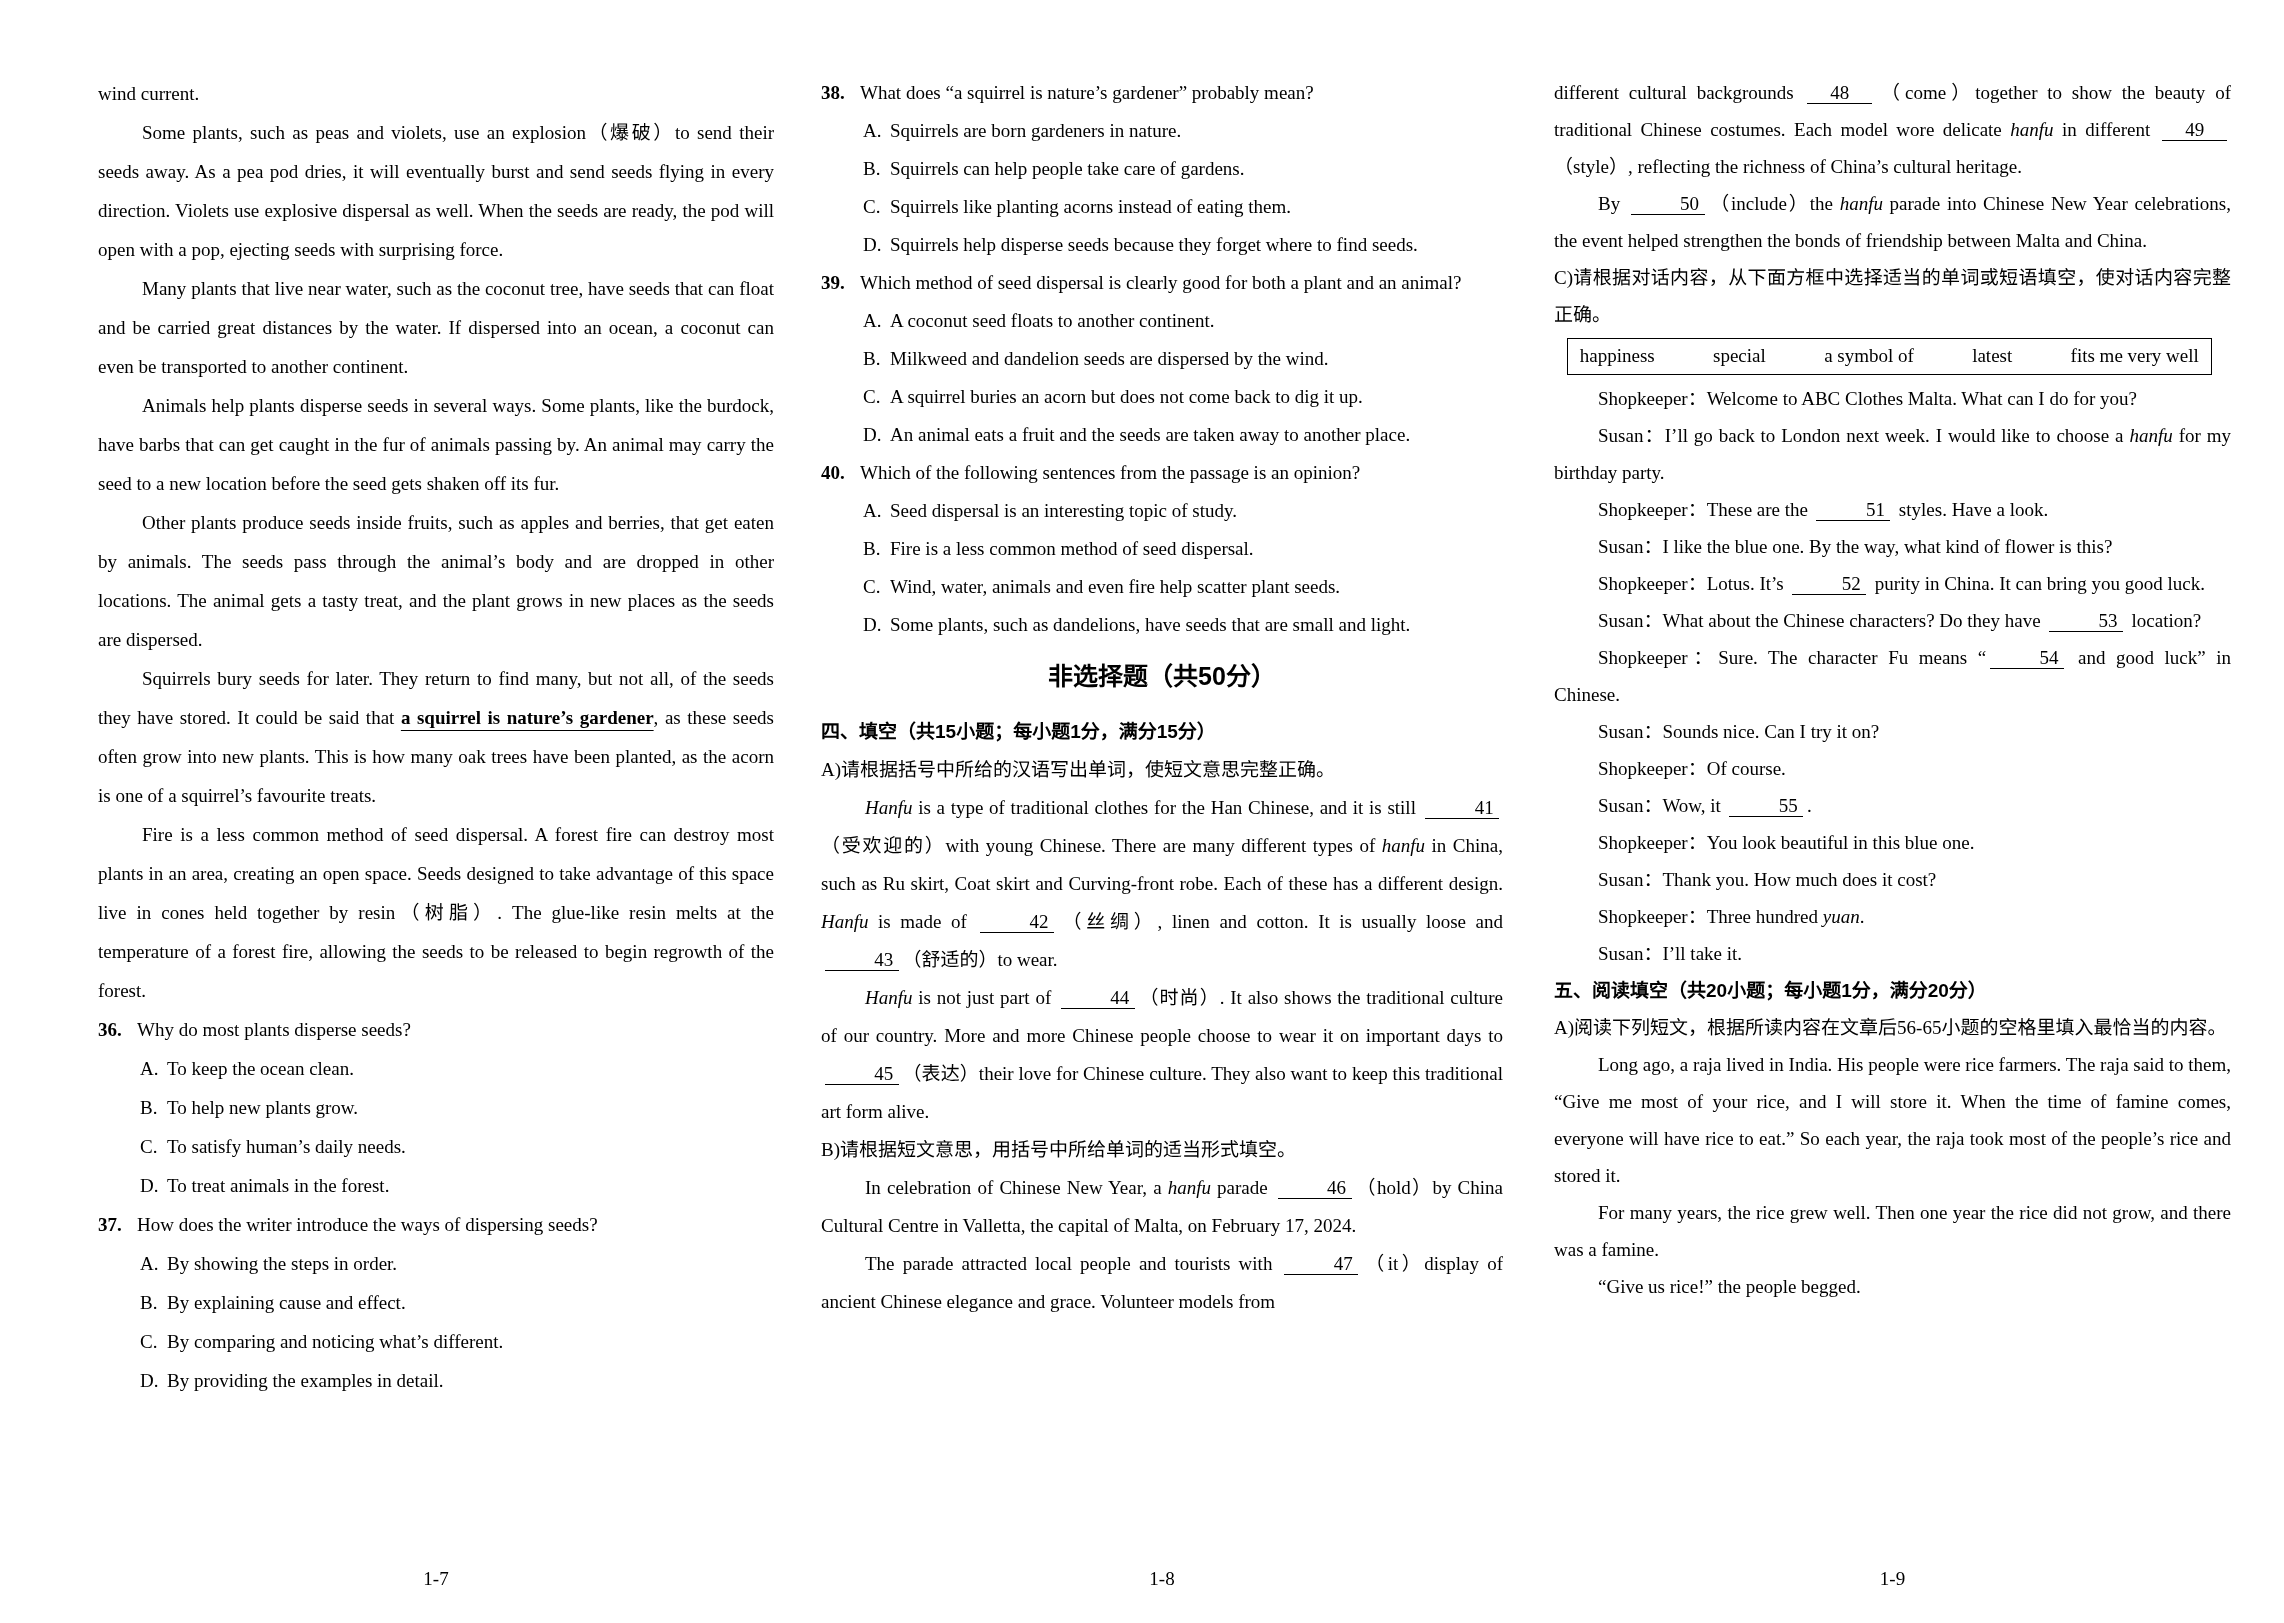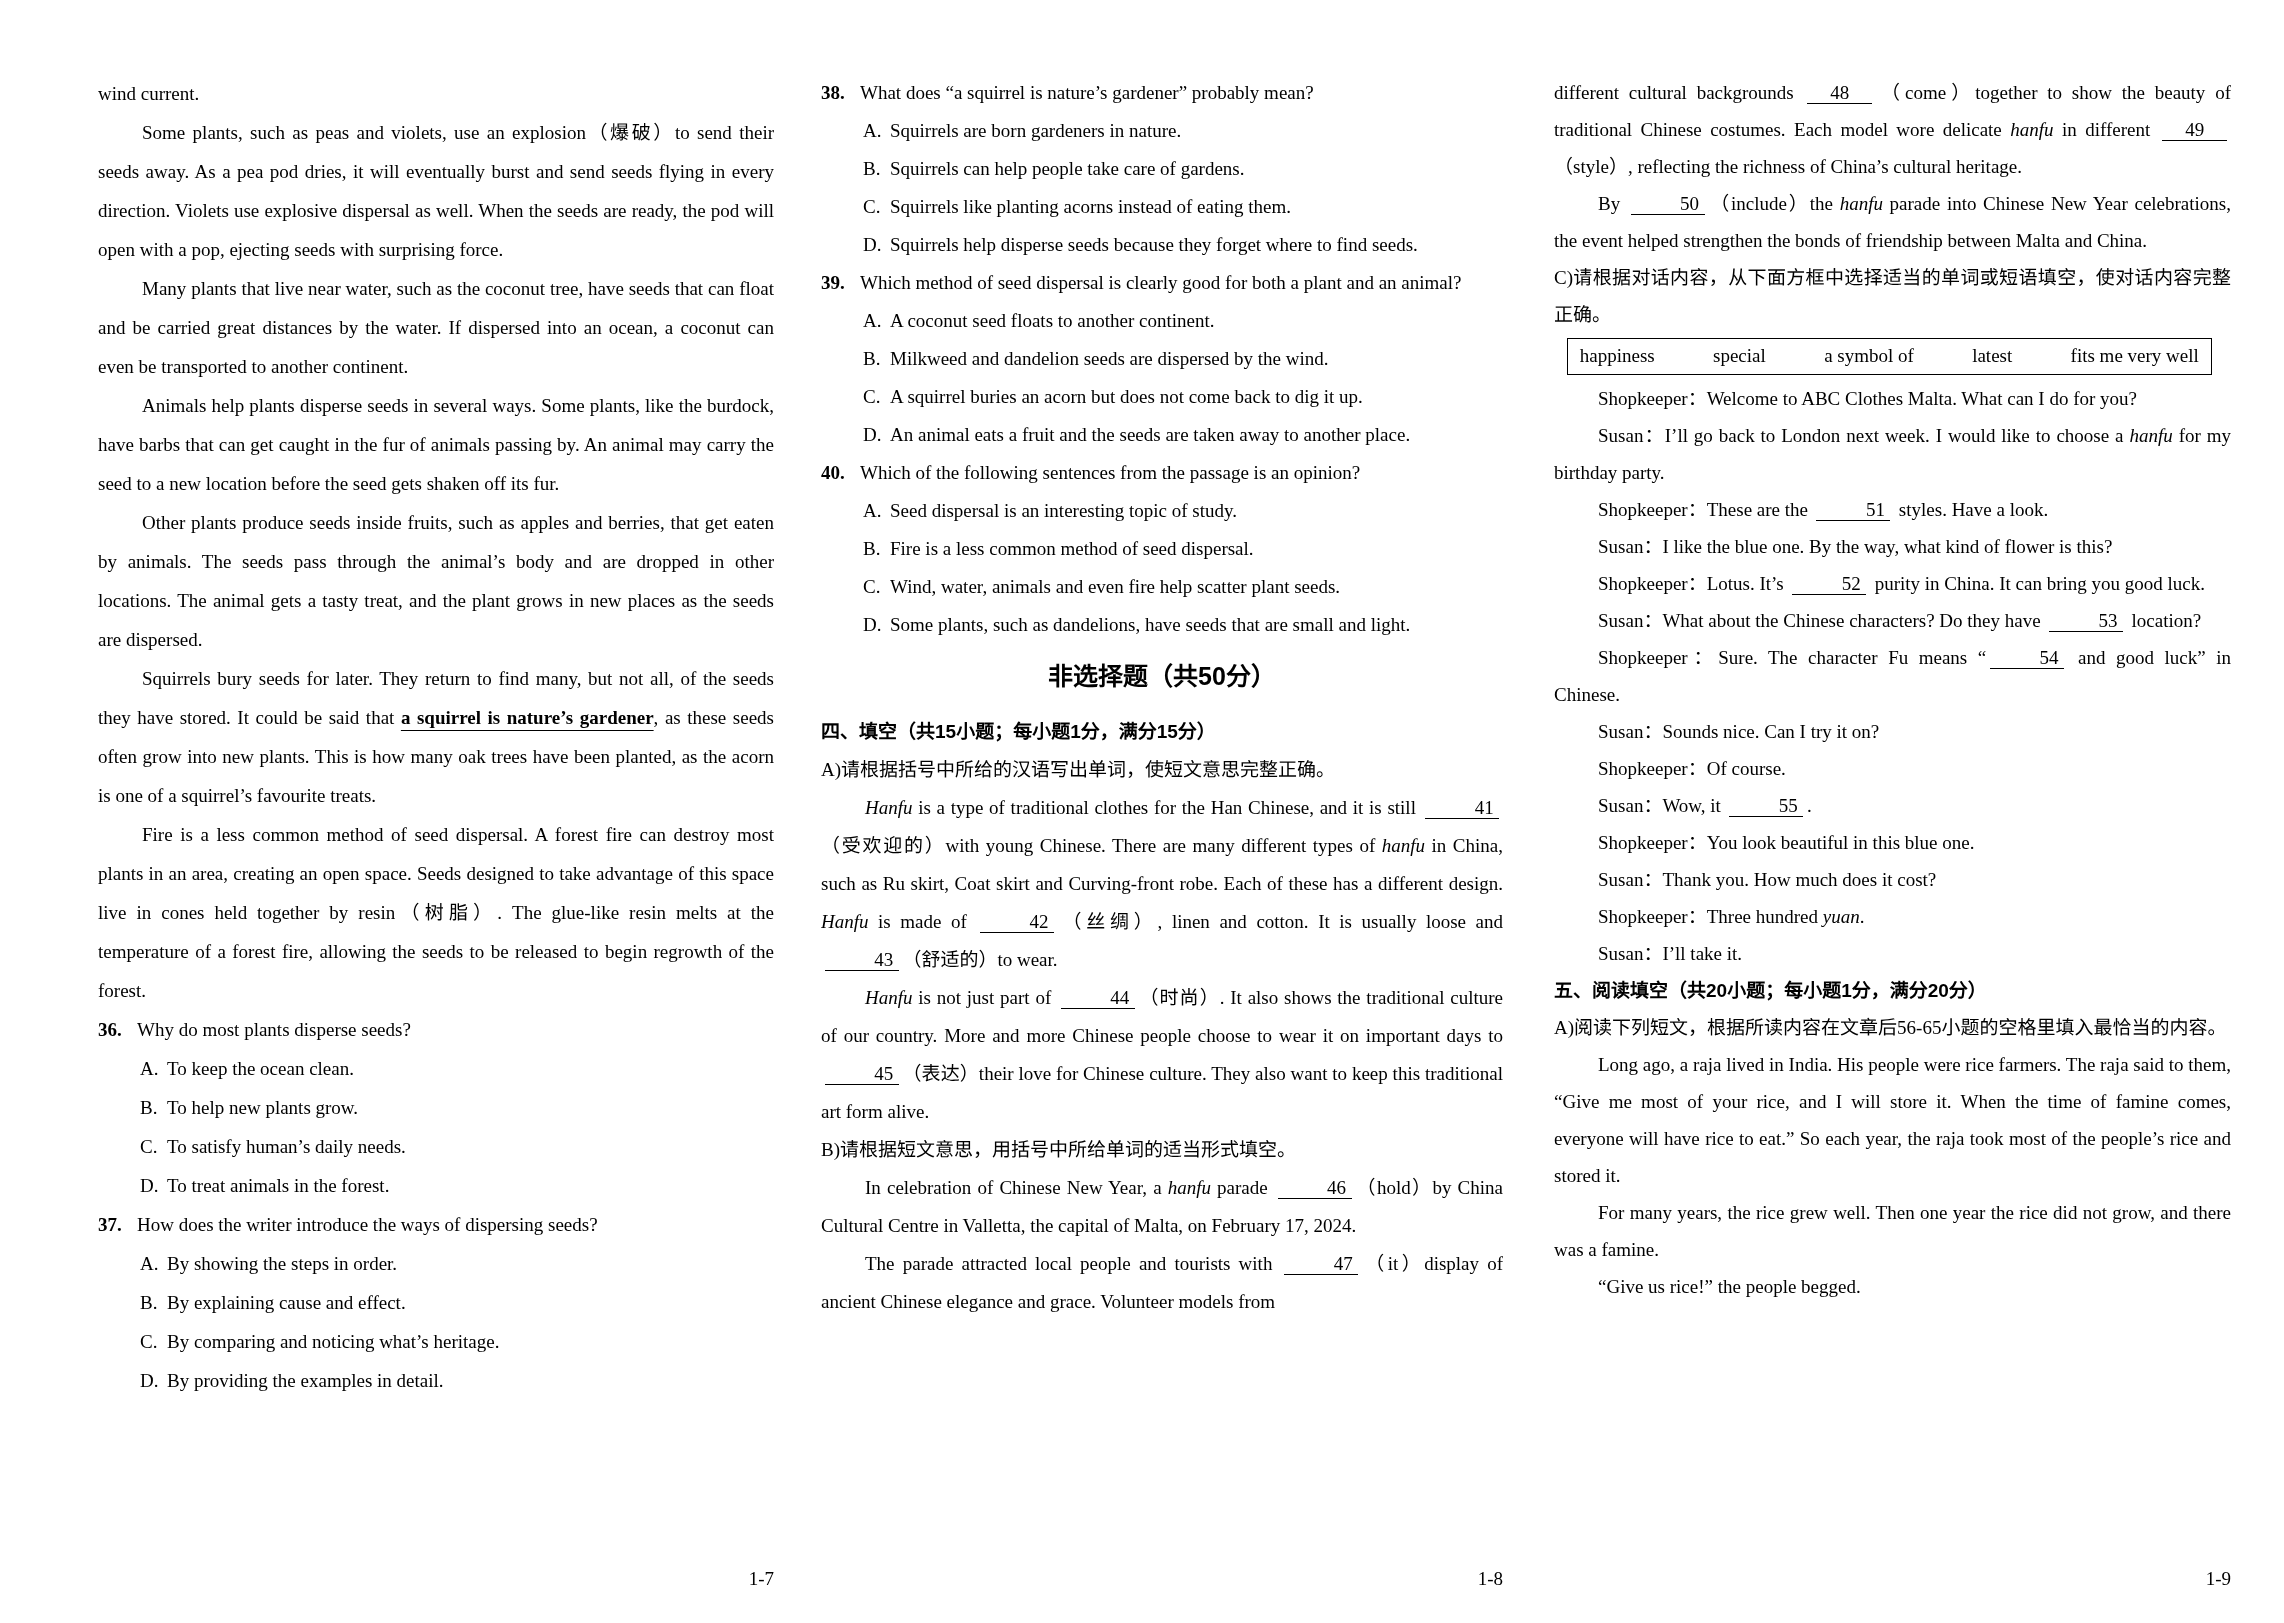--- a/index.html
+++ b/index.html
@@ -31,21 +31,21 @@
   .big-title{
     text-align:center;font-family:"Liberation Sans","DejaVu Sans",sans-serif;
     font-weight:bold;font-size:25px;line-height:41px;margin:12.8px 0 18px;text-indent:0;
   }
   .bank{
     box-sizing:border-box;width:645px;margin:4.6px 0 4.6px 12.8px;border:1.4px solid #000;
     display:flex;justify-content:space-between;align-items:center;
     padding:3.7px 12px;line-height:28px;
   }
   .bank span{white-space:nowrap;}
-  .pagenum{position:absolute;top:1565px;text-align:right;font-size:19px;line-height:27px;}
+  .pagenum{position:absolute;top:1565px;text-align:center;font-size:19px;line-height:27px;}
   #pn1{left:98px;width:676px;}
   #pn2{left:821px;width:682px;}
   #pn3{left:1554px;width:677px;}
   i{font-style:italic;}
 </style>
 </head>
 <body>
 
 <div class="col" id="col1">
   <p class="noind">wind current.</p>
@@ -58,21 +58,21 @@
 
   <p class="q"><span class="qnum">36.</span><span>Why do most plants disperse seeds?</span></p>
   <p class="opt"><span class="letter">A.</span><span>To keep the ocean clean.</span></p>
   <p class="opt"><span class="letter">B.</span><span>To help new plants grow.</span></p>
   <p class="opt"><span class="letter">C.</span><span>To satisfy human’s daily needs.</span></p>
   <p class="opt"><span class="letter">D.</span><span>To treat animals in the forest.</span></p>
 
   <p class="q"><span class="qnum">37.</span><span>How does the writer introduce the ways of dispersing seeds?</span></p>
   <p class="opt"><span class="letter">A.</span><span>By showing the steps in order.</span></p>
   <p class="opt"><span class="letter">B.</span><span>By explaining cause and effect.</span></p>
-  <p class="opt"><span class="letter">C.</span><span>By comparing and noticing what’s heritage.</span></p>
+  <p class="opt"><span class="letter">C.</span><span>By comparing and noticing what’s different.</span></p>
   <p class="opt"><span class="letter">D.</span><span>By providing the examples in detail.</span></p>
 </div>
 
 <div class="col" id="col2">
   <p class="q"><span class="qnum">38.</span><span>What does “a squirrel is nature’s gardener” probably mean?</span></p>
   <p class="opt"><span class="letter">A.</span><span>Squirrels are born gardeners in nature.</span></p>
   <p class="opt"><span class="letter">B.</span><span>Squirrels can help people take care of gardens.</span></p>
   <p class="opt"><span class="letter">C.</span><span>Squirrels like planting acorns instead of eating them.</span></p>
   <p class="opt"><span class="letter">D.</span><span>Squirrels help disperse seeds because they forget where to find seeds.</span></p>
 

